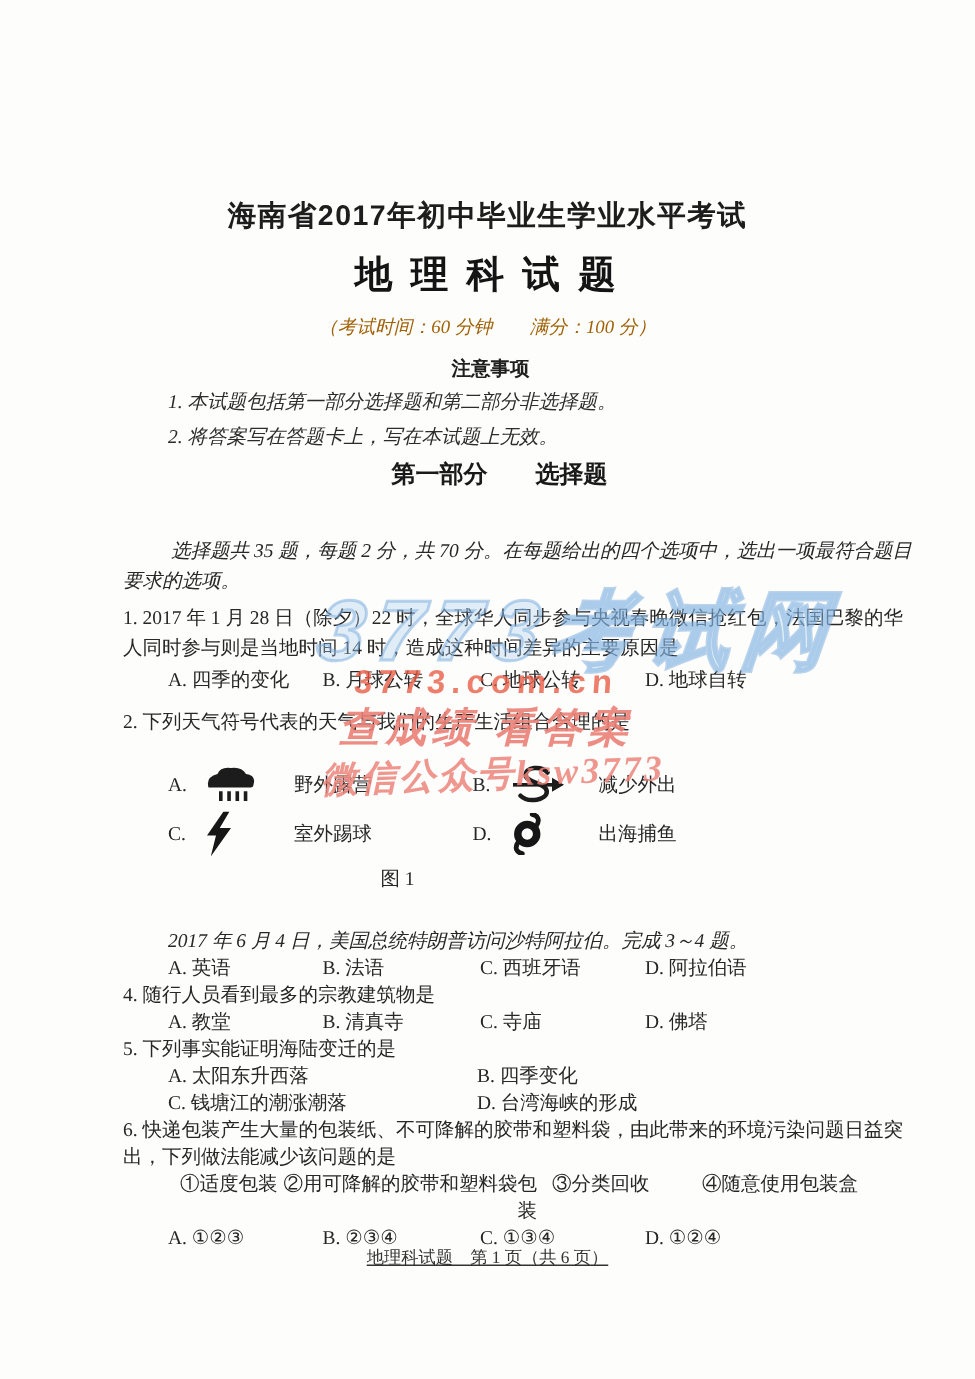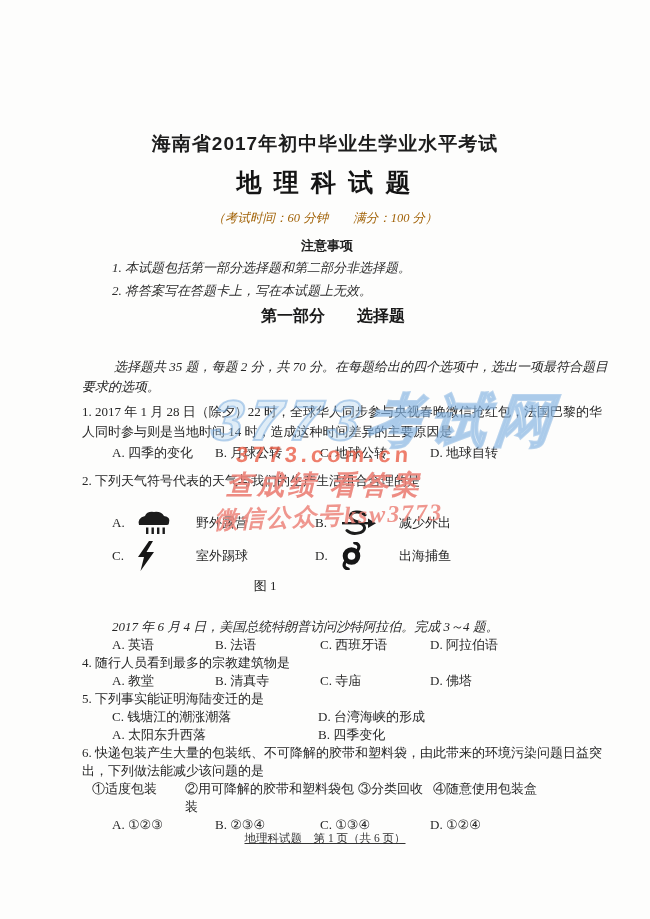--- a/index.html
+++ b/index.html
@@ -32,21 +32,21 @@
   .qa-lower{line-height:18px;}
   .line{white-space:nowrap;}
   .indent{text-indent:32px;margin-top:16px;}
   .indent-sm{text-indent:30px;}
   .mt2{margin-top:2px;} .mt6{margin-top:6px;}
   .mt8{margin-top:8px;} .mt22{margin-top:22px;}
 
   .opts{display:flex;padding-left:30px;}
   .o1{width:103px;} .o2{width:105px;} .o3{width:110px;} .o4{flex:1;}
   .half{width:206px;}
-  .subs{display:flex;padding-left:10px;}
+  .subs{display:flex;padding-left:10px;text-align:right;}
   .s1{width:93px;} .s2{width:173px;} .s3{width:75px;} .s4{flex:1;}
 
   
   .fig-row{display:flex;align-items:center;padding-left:30px;}
   .fig-row1{height:34px;margin-top:16px;}
   .fig-row2{height:32px;}
   .fig-cell{display:flex;align-items:center;}
   .fig-cell.left{width:203px;}
   .fig-cell.right{flex:1;}
   .fig-label{width:24px;}
@@ -175,26 +175,26 @@
       <div class="line">4. 随行人员看到最多的宗教建筑物是</div>
       <div class="opts">
         <span class="o1">A. 教堂</span>
         <span class="o2">B. 清真寺</span>
         <span class="o3">C. 寺庙</span>
         <span class="o4">D. 佛塔</span>
       </div>
 
       <div class="line">5. 下列事实能证明海陆变迁的是</div>
       <div class="opts">
+        <span class="half">A. 太阳东升西落</span>
+        <span class="o4">B. 四季变化</span>
+      </div>
+      <div class="opts">
         <span class="half">C. 钱塘江的潮涨潮落</span>
         <span class="o4">D. 台湾海峡的形成</span>
-      </div>
-      <div class="opts">
-        <span class="half">A. 太阳东升西落</span>
-        <span class="o4">B. 四季变化</span>
       </div>
 
       <div class="line">6. 快递包装产生大量的包装纸、不可降解的胶带和塑料袋，由此带来的环境污染问题日益突</div>
       <div class="line">出，下列做法能减少该问题的是</div>
       <div class="subs">
         <span class="s1">①适度包装</span>
         <span class="s2">②用可降解的胶带和塑料袋包装</span>
         <span class="s3">③分类回收</span>
         <span class="s4">④随意使用包装盒</span>
       </div>

